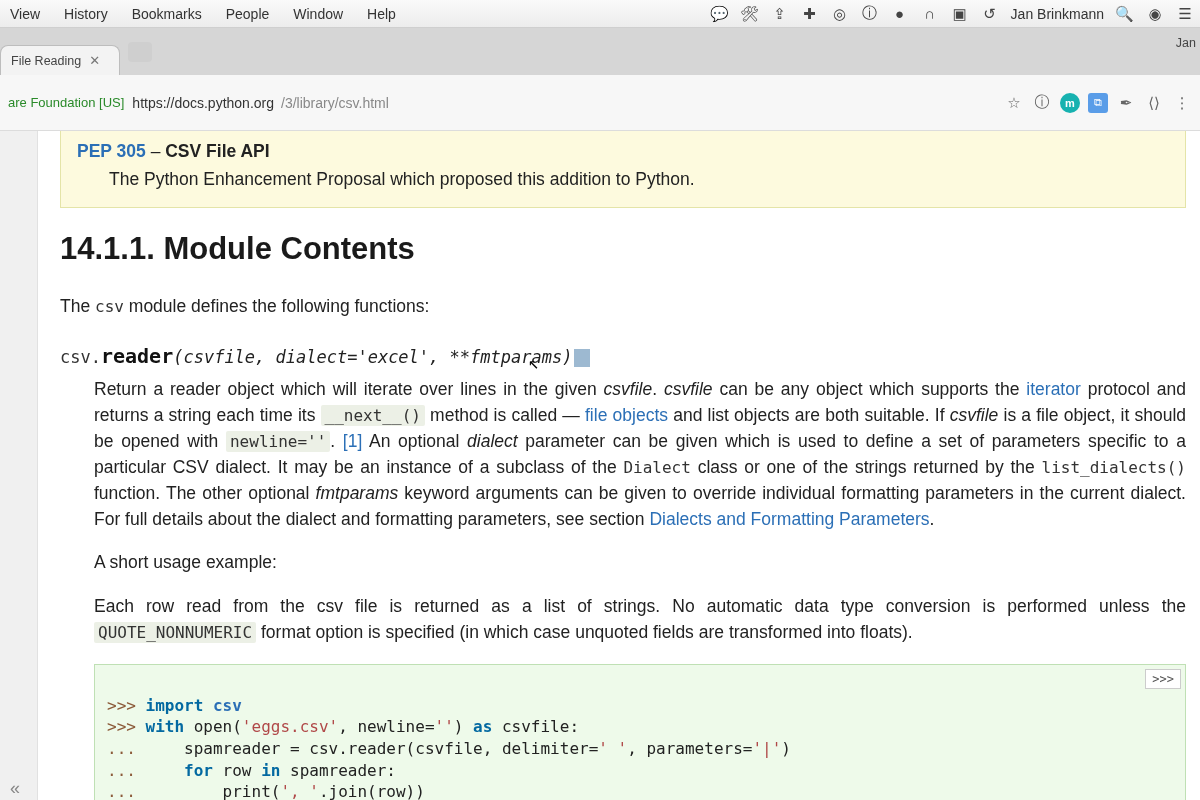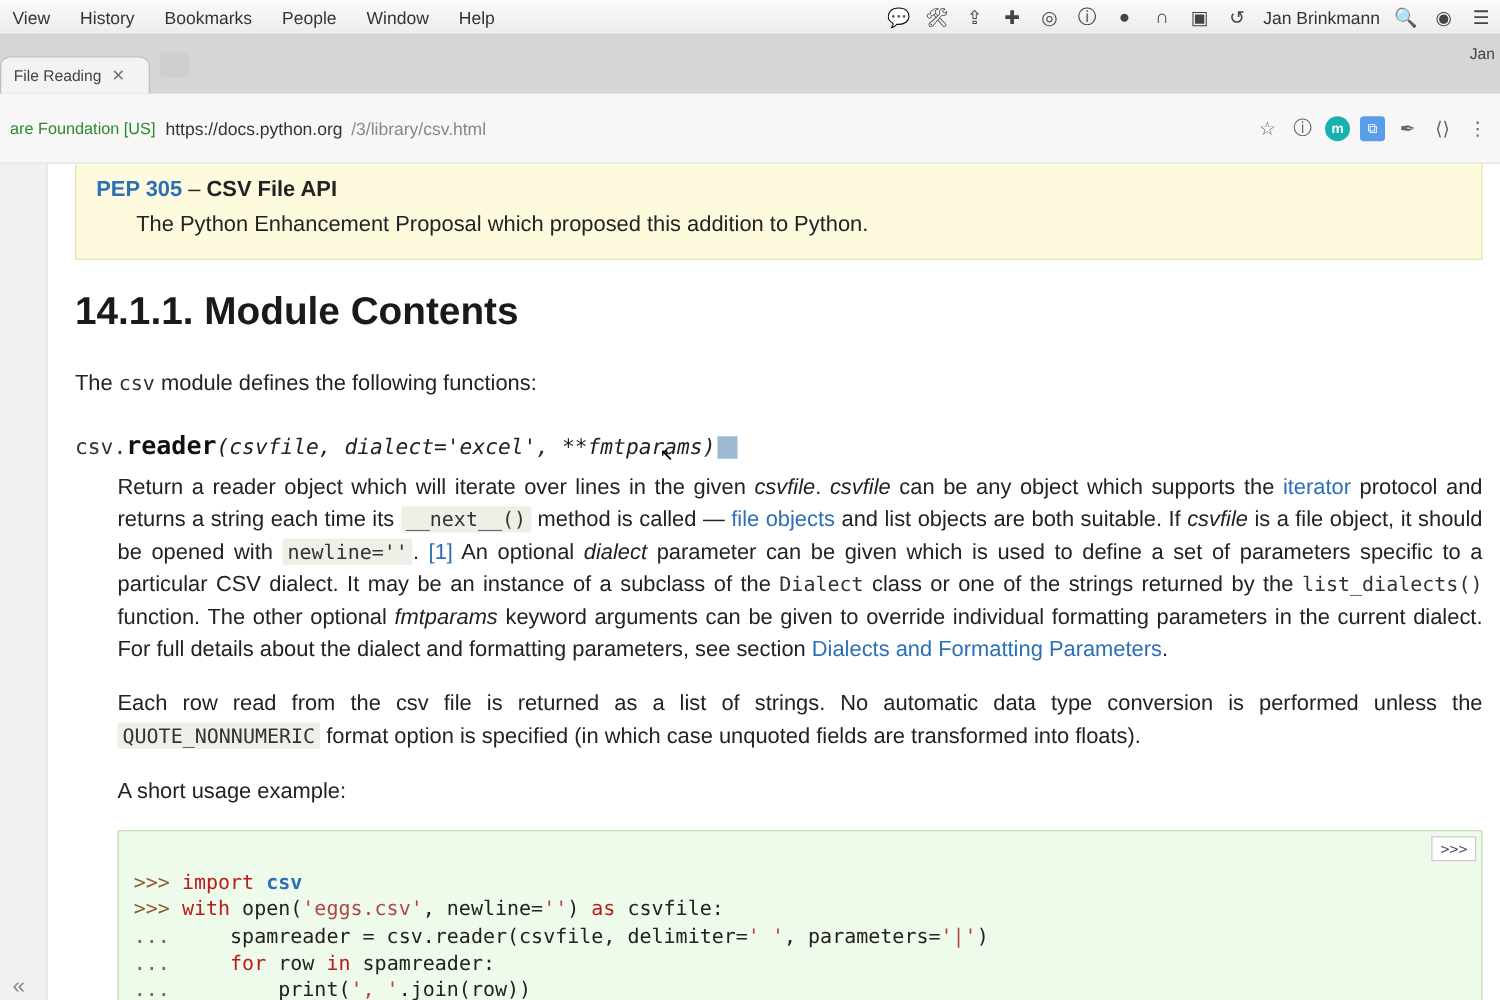--- a/index.html
+++ b/index.html
@@ -198,21 +198,21 @@
     white-space: pre;
     margin-left: 34px;
     overflow: hidden;
   }
   .codebox .toggle {
     position:absolute; right:4px; top:4px;
     background:#fff; border:1px solid #ccc;
     font-size:12px; padding:1px 6px; color:#555;
   }
   .tok-prompt { color:#8c5b3a; }
-  .tok-kw { color:#b91c1c; font-weight:400; }
+  .tok-kw { color:#0369a1; font-weight:700; }
   .tok-mod { color:#2b6fb6; font-weight:600; }
   .tok-str { color:#b04848; }
   .tok-out { color:#333;font-family:Liberation Mono, monospace; }
 
 </style>
 </head>
 <body>
 
 <div class="menubar">
   <div class="menubar-left">
@@ -288,25 +288,25 @@
     <div class="sig">
       <span class="mod">csv.</span><span class="fn">reader</span><span class="params">(csvfile, dialect='excel', **fmtparams)</span><span class="permalink"></span>
       <span class="cursor" style="left:468px; top:8px;">↖</span>
     </div>
 
     <div class="defbody">
       <p>
         <span>Return a reader object which will iterate over lines in the given </span><span class="em">csvfile</span><span>. </span><span class="em">csvfile</span><span> can be any object which supports the </span><a href="#" class="doclink">iterator</a><span> protocol and returns a string each time its </span><code class="inline">__next__()</code><span> method is called — </span><a href="#" class="doclink">file objects</a><span> and list objects are both suitable. If </span><span class="em">csvfile</span><span> is a file object, it should be opened with </span><code class="inline">newline=''</code><span>. </span><a href="#" class="doclink">[1]</a><span> An optional </span><span class="em">dialect</span><span> parameter can be given which is used to define a set of parameters specific to a particular CSV dialect. It may be an instance of a subclass of the </span><a href="#" class="doclink"><code class="plain">Dialect</code></a><span> class or one of the strings returned by the </span><a href="#" class="doclink"><code class="plain">list_dialects()</code></a><span> function. The other optional </span><span class="em">fmtparams</span><span> keyword arguments can be given to override individual formatting parameters in the current dialect. For full details about the dialect and formatting parameters, see section </span><a href="#" class="doclink">Dialects and Formatting Parameters</a><span>.</span>
       </p>
 
+      <p>A short usage example:</p>
+
       <p>
         <span>Each row read from the csv file is returned as a list of strings. No automatic data type conversion is performed unless the </span><code class="inline">QUOTE_NONNUMERIC</code><span> format option is specified (in which case unquoted fields are transformed into floats).</span>
       </p>
-
-      <p>A short usage example:</p>
     </div>
 
     <div class="codebox">
 <span class="toggle">&gt;&gt;&gt;</span><span class="tok-prompt">&gt;&gt;&gt; </span><span class="tok-kw">import</span><span class="tok-mod"> csv</span>
 <span class="tok-prompt">&gt;&gt;&gt; </span><span class="tok-kw">with</span><span> open(</span><span class="tok-str">'eggs.csv'</span><span>, newline=</span><span class="tok-str">''</span><span>) </span><span class="tok-kw">as</span><span> csvfile:</span>
 <span class="tok-prompt">... </span><span>    spamreader = csv.reader(csvfile, delimiter=</span><span class="tok-str">' '</span><span>, parameters=</span><span class="tok-str">'|'</span><span>)</span>
 <span class="tok-prompt">... </span><span>    </span><span class="tok-kw">for</span><span> row </span><span class="tok-kw">in</span><span> spamreader:</span>
 <span class="tok-prompt">... </span><span>        print(</span><span class="tok-str">', '</span><span>.join(row))</span>
 <span class="tok-out">Spam, Spam, Spam, Spam, Spam, Baked Beans</span>
 <span class="tok-out">Spam, Lovely Spam, Wonderful Spam</span>

